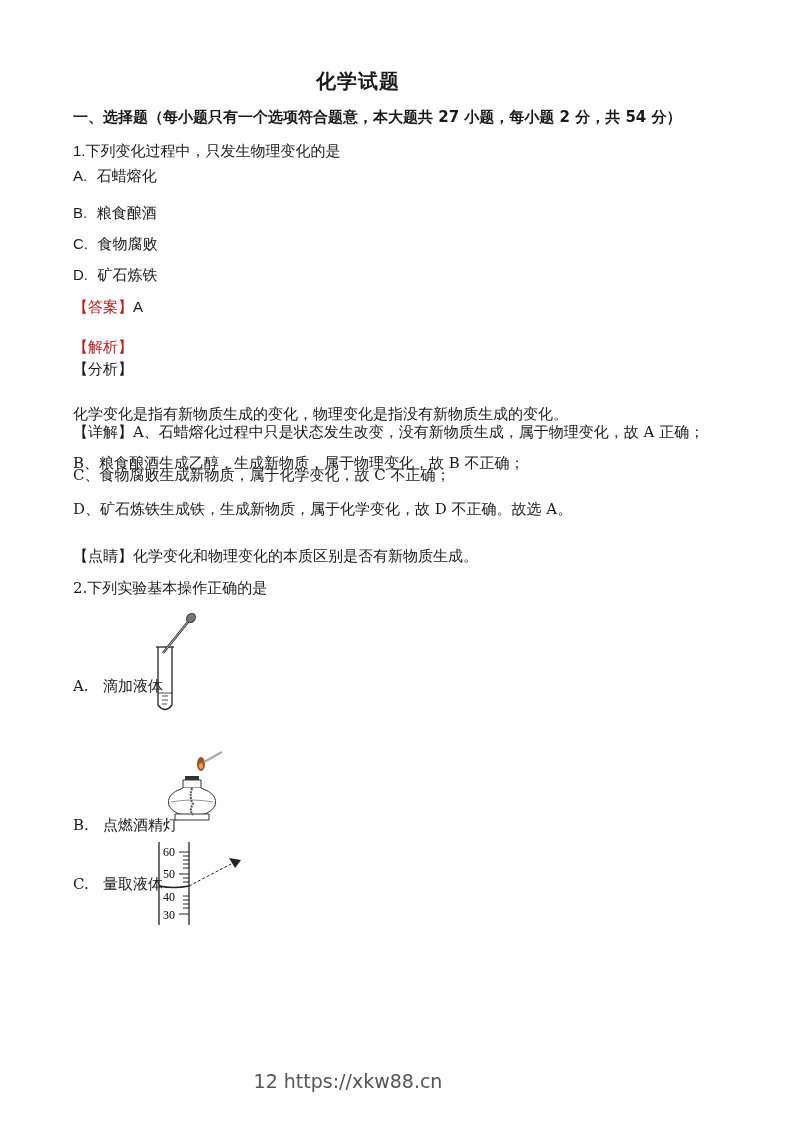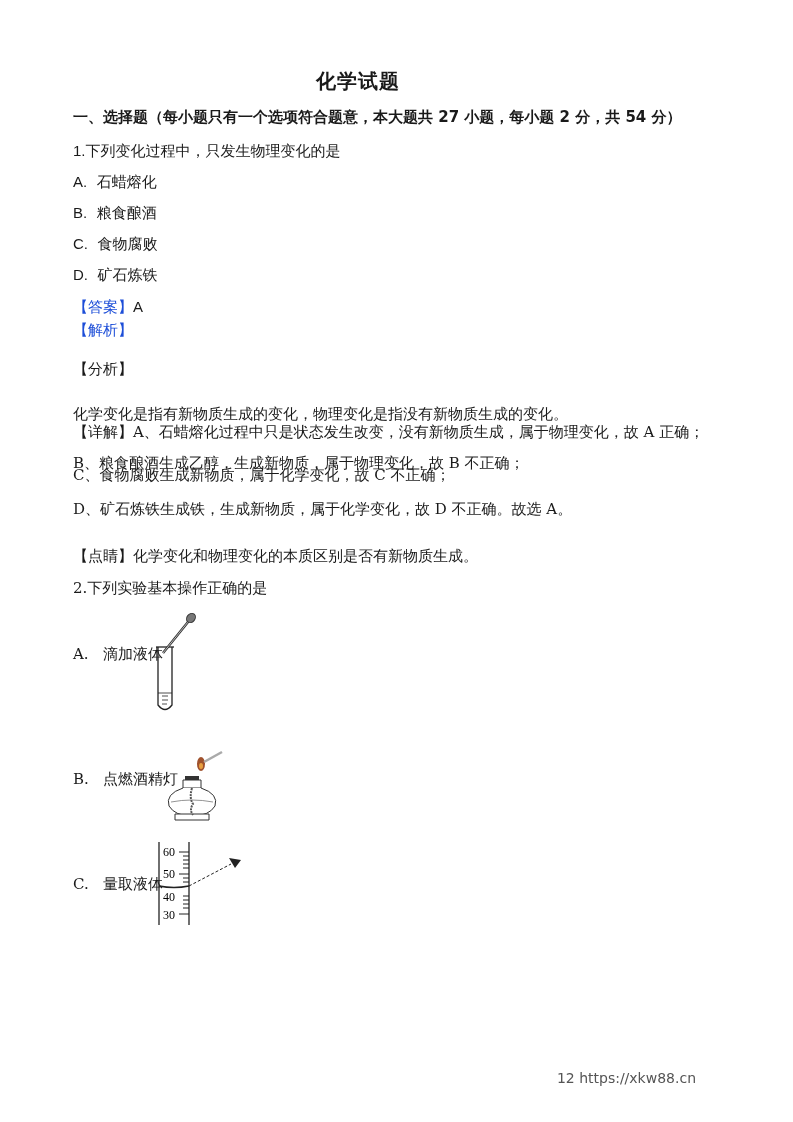--- a/index.html
+++ b/index.html
@@ -4,65 +4,65 @@
 <style>
   html, body { margin:0; padding:0; background:#fff; }
   body { width:793px; height:1122px; position:relative; overflow:hidden; color:#1a1a1a;
          font-family: "DejaVu Serif", "Liberation Serif", serif; }
   .abs { position:absolute; white-space:nowrap; }
   .title { left:0; width:716px; top:68px; text-align:center; font-size:20px; font-weight:bold;
            font-family:"DejaVu Sans", sans-serif; letter-spacing:1px; }
   .section { left:73px; top:108px; font-size:15px; font-weight:bold; font-family:"DejaVu Sans", sans-serif; }
   .line { left:73px; font-size:15px;text-align:right; }
   .sans { font-family:"Liberation Sans","DejaVu Sans", sans-serif; }
-  .blue { color:#1d4ed8; }
-  .footer { left:0; width:696px; top:1070px; text-align:right; font-size:14px; color:#555;
+  .blue { color:#b91c1c; }
+  .footer { left:0; width:696px; top:1070px; text-align:center; font-size:19px; color:#555;
             font-family:"DejaVu Sans", sans-serif; }
   svg { position:absolute; overflow:visible; }
 </style>
 </head>
 <body>
 
 <div class="abs title">化学试题</div>
 <div class="abs section">一、选择题（每小题只有一个选项符合题意，本大题共 27 小题，每小题 2 分，共 54 分）</div>
 
 <div class="abs line sans" style="top:142px">1.下列变化过程中，只发生物理变化的是</div>
-<div class="abs line" style="top:173px"><span class="sans">A.</span>&nbsp; <span>石蜡熔化</span></div>
+<div class="abs line" style="top:167px"><span class="sans">A.</span>&nbsp; <span>石蜡熔化</span></div>
 <div class="abs line" style="top:204px"><span class="sans">B.</span>&nbsp; <span>粮食酿酒</span></div>
 <div class="abs line" style="top:235px"><span class="sans">C.</span>&nbsp; <span>食物腐败</span></div>
 <div class="abs line" style="top:266px"><span class="sans">D.</span>&nbsp; <span>矿石炼铁</span></div>
 
 <div class="abs line" style="top:298px"><span class="blue">【答案】</span><span class="sans">A</span></div>
-<div class="abs line blue" style="top:321px">【解析】</div>
+<div class="abs line blue" style="top:338px">【解析】</div>
 <div class="abs line" style="top:360px">【分析】</div>
 <div class="abs line" style="top:405px">化学变化是指有新物质生成的变化，物理变化是指没有新物质生成的变化。</div>
 <div class="abs line" style="top:423px"><span>【详解】</span><span>A、石蜡熔化过程中只是状态发生改变，没有新物质生成，属于物理变化，故 A 正确；</span></div>
 <div class="abs line" style="top:454px">B、粮食酿酒生成乙醇，生成新物质，属于物理变化，故 B 不正确；</div>
 <div class="abs line" style="top:466px">C、食物腐败生成新物质，属于化学变化，故 C 不正确；</div>
 <div class="abs line" style="top:500px">D、矿石炼铁生成铁，生成新物质，属于化学变化，故 D 不正确。故选 A。</div>
 <div class="abs line" style="top:547px"><span>【点睛】</span><span>化学变化和物理变化的本质区别是否有新物质生成。</span></div>
 
 <div class="abs line" style="top:579px">2.下列实验基本操作正确的是</div>
 
-<div class="abs line" style="top:645px"><span>A.</span>&nbsp;&nbsp; <span>滴加液体</span></div>
+<div class="abs line" style="top:677px"><span>A.</span>&nbsp;&nbsp; <span>滴加液体</span></div>
 <svg style="left:150px;top:610px" width="50" height="105">
 
   <path d="M8 37 L8 95 Q15 104 22 95 L22 37" fill="none" stroke="#222" stroke-width="1.3"></path>
   <line x1="6" y1="37" x2="24" y2="37" stroke="#222" stroke-width="1.3"></line>
   <line x1="12" y1="86" x2="18" y2="86" stroke="#222" stroke-width="0.8"></line>
   <line x1="12" y1="90" x2="18" y2="90" stroke="#222" stroke-width="0.8"></line>
   <line x1="12" y1="94" x2="17" y2="94" stroke="#222" stroke-width="0.8"></line>
   <line x1="8" y1="83" x2="22" y2="83" stroke="#222" stroke-width="0.8"></line>
 
   <line x1="13" y1="43" x2="38" y2="12" stroke="#333" stroke-width="2.5"></line>
   <line x1="13" y1="43" x2="38" y2="12" stroke="#bbb" stroke-width="1"></line>
   <ellipse cx="41" cy="8" rx="5" ry="4" transform="rotate(-50 41 8)" fill="#777" stroke="#333"></ellipse>
 </svg>
 
-<div class="abs line" style="top:770px"><span>B.</span>&nbsp;&nbsp; <span>点燃酒精灯</span></div>
+<div class="abs line" style="top:816px"><span>B.</span>&nbsp;&nbsp; <span>点燃酒精灯</span></div>
 <svg style="left:165px;top:748px" width="65" height="80">
 
   <ellipse cx="36" cy="16" rx="4" ry="7" fill="#a0522d"></ellipse>
   <ellipse cx="36" cy="18" rx="2" ry="3" fill="#e8a040"></ellipse>
   <line x1="39" y1="14" x2="57" y2="4" stroke="#aaa" stroke-width="2.5"></line>
 
   <rect x="20" y="28" width="14" height="4" fill="#333"></rect>
   <path d="M18 32 L36 32 L36 40 L18 40 Z" fill="#fff" stroke="#333"></path>
   <path d="M18 40 Q0 46 4 58 Q10 68 27 68 Q44 68 50 58 Q54 46 36 40" fill="#fff" stroke="#333"></path>
   <path d="M10 66 L44 66 L44 72 L10 72 Z" fill="#fff" stroke="#333"></path>

